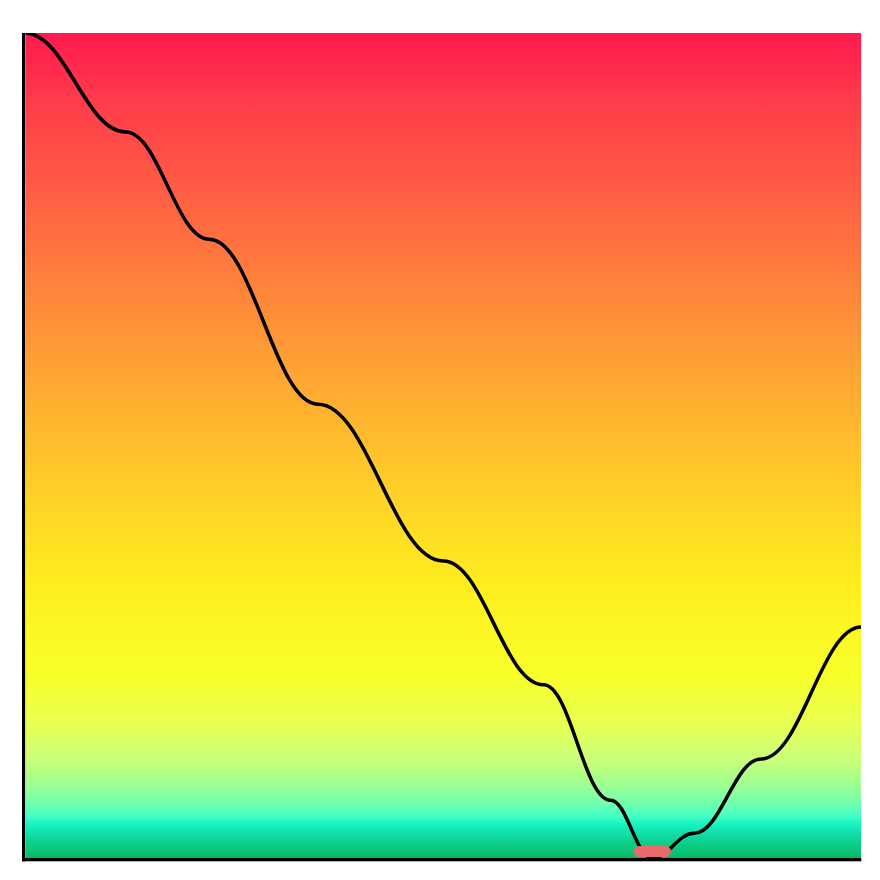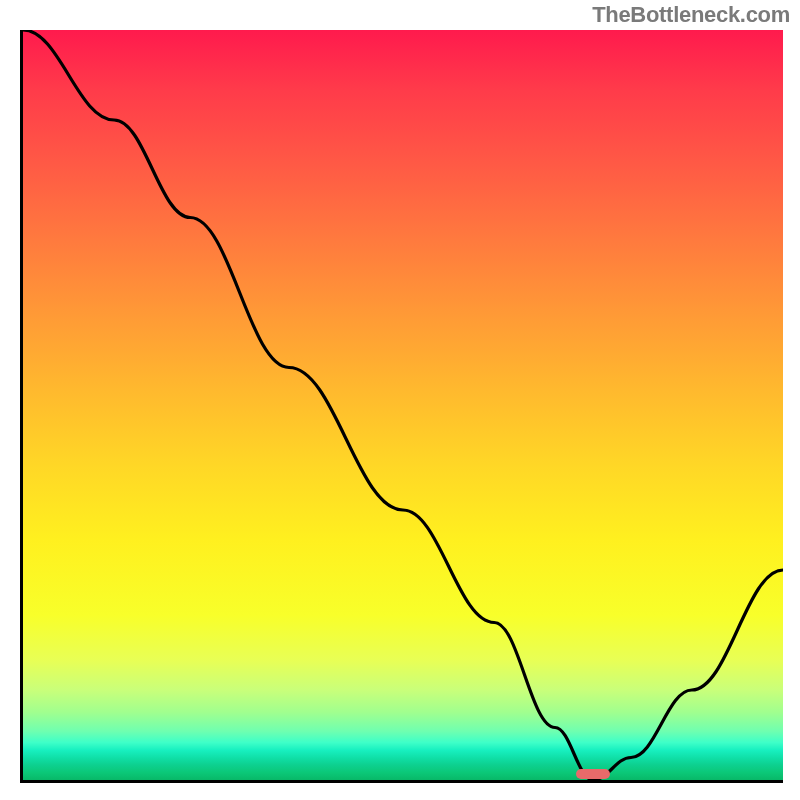--- a/index.html
+++ b/index.html
@@ -73,21 +73,20 @@
     height: 10px;
     border-radius: 5px;
     background: #e86a6a;
     transform: translate(-17px, -5px);
   }
 </style>
 </head>
 <body>
 
 <div class="wrap">
-  <div class="watermark">TheBottleneck.com</div>
 
   <div class="plot-area">
     <div class="gradient"></div>
 
     <svg class="curve" viewBox="0 0 760 750" preserveAspectRatio="none">
       <path id="curve-path" d="M 0 0 C 36.480000000000004 0, 54.72 90, 91.2 90 C 121.6 90, 136.79999999999998 187.5, 167.2 187.5 C 206.72 187.5, 226.48 337.49999999999994, 266 337.49999999999994 C 311.6 337.49999999999994, 334.4 480, 380 480 C 416.48 480, 434.71999999999997 592.5, 471.2 592.5 C 495.52 592.5, 507.68 697.5, 532 697.5 C 547.2 697.5, 554.8 750, 570 750 C 585.2 750, 592.8 727.5, 608 727.5 C 632.3199999999999 727.5, 644.48 660, 668.8 660 C 705.28 660, 723.52 540, 760 540" fill="none" stroke="#000000" stroke-width="3.2"></path>
     </svg>
 
     <div class="optimal-marker" id="opt-marker" style="left: 570px; top: 744px; background: rgb(232, 106, 106);"></div>
   </div>

